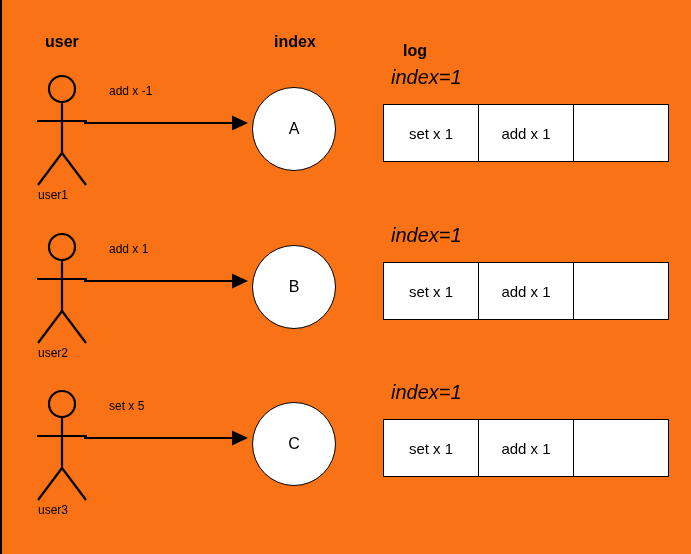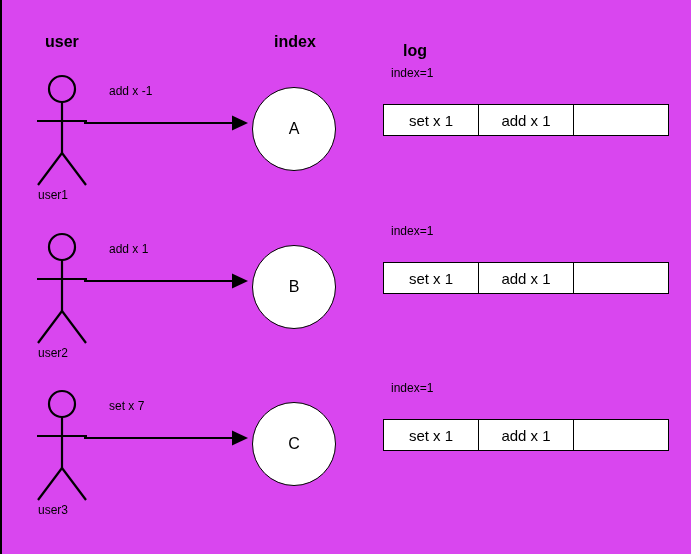--- a/index.html
+++ b/index.html
@@ -4,21 +4,21 @@
 <style>
   html, body {
     margin: 0;
     padding: 0;
     background: #ffffff;
   }
   #page {
     position: relative;
     width: 691px;
     height: 554px;
-    background: #d946ef;
+    background: #f97316;
     font-family: "Liberation Sans", sans-serif;
     overflow: hidden;
     border-left: 2px solid #000000;
     box-sizing: border-box;
   }
   .col-header {
     position: absolute;
     font-size: 16px;
     font-weight: bold;
     color: #000000;
@@ -90,32 +90,33 @@
     font-size: 16px;
     color: #000000;
     background: #ffffff;
   }
 
   
   .log-index {
     position: absolute;
     left: 389px;
     top: 6px;
-    font-size: 12px;
-    color: #000000;
-    white-space: nowrap;
+    font-size: 20px;
+    color: #000000;
+    white-space: nowrap;
+    font-style: italic;
   }
 
   
   .log-table {
     position: absolute;
     left: 381px;
     top: 44px;
     width: 286px;
-    height: 32px;
+    height: 58px;
     display: flex;
     border: 1.8px solid #000000;
     box-sizing: border-box;
     background: #ffffff;
   }
   .log-cell {
     flex: 1 1 0;
     display: flex;
     align-items: center;
     justify-content: center;
@@ -216,21 +217,21 @@
       </svg>
     </div>
     <div class="actor-label">user3</div>
 
     <div class="edge">
       <svg width="168" height="22" viewBox="0 0 168 22">
         <line x1="2" y1="11" x2="152" y2="11" stroke="#000" stroke-width="2.2"></line>
         <polygon points="150,3.5 166,11 150,18.5" fill="#000"></polygon>
       </svg>
     </div>
-    <div class="edge-label">set x 7</div>
+    <div class="edge-label">set x 5</div>
 
     <div class="node-circle">
       <span>C</span>
     </div>
 
     <div class="log-index">index=1</div>
 
     <div class="log-table">
       <div class="log-cell">set x 1</div>
       <div class="log-cell">add x 1</div>

